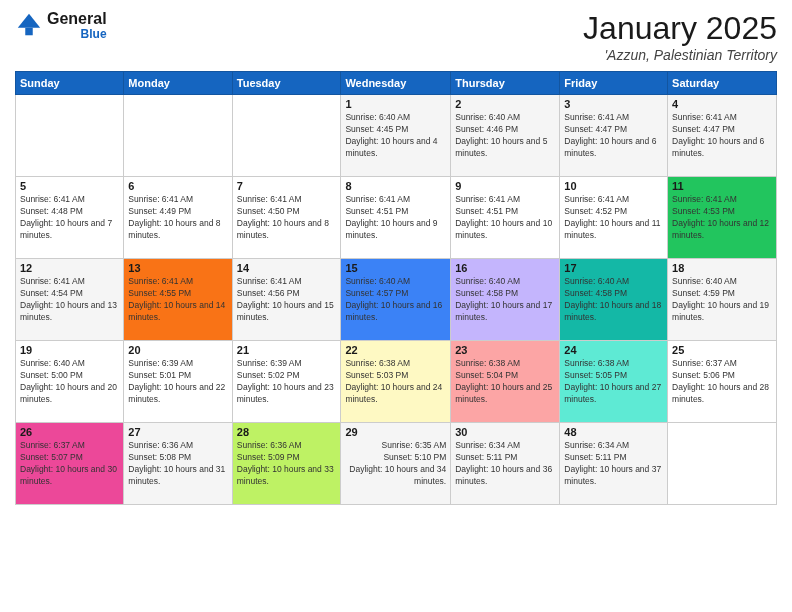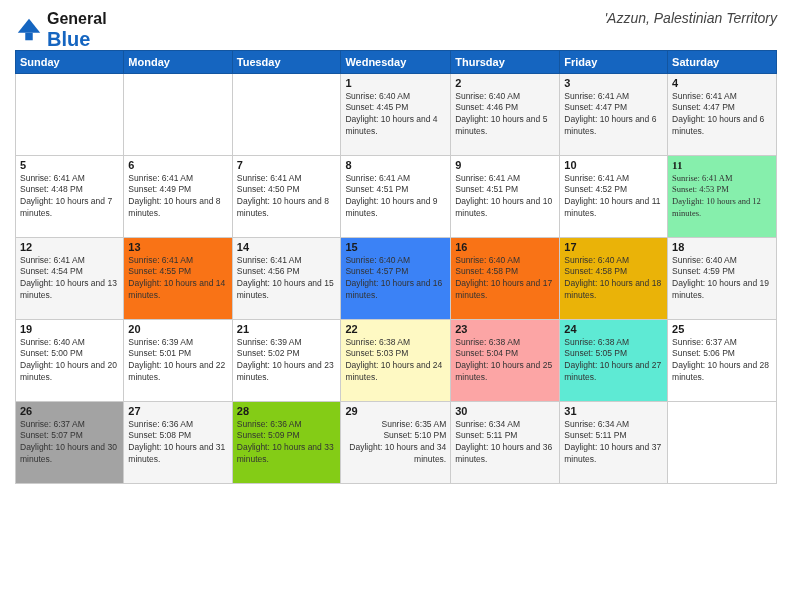--- a/index.html
+++ b/index.html
@@ -13,20 +13,21 @@
     .page {
       width: 792px;
       height: 612px;
       padding: 10px 15px;
       background: #fff;
     }
     .header {
       display: flex;
       justify-content: space-between;
       align-items: flex-start;
+      margin-bottom: 8px;
     }
     .logo {
       display: flex;
       align-items: center;
       gap: 4px;
     }
     .logo-icon {
       width: 28px;
       height: 28px;
     }
@@ -92,24 +93,25 @@
 
 <div class="page">
   <div class="header">
     <div class="logo">
       <svg class="logo-icon" viewBox="0 0 30 30">
         <polygon points="15,3 27,18 3,18" fill="#1565c0"></polygon>
         <rect x="11" y="18" width="8" height="8" fill="#1565c0"></rect>
       </svg>
       <div>
         <div style="font-size:16px;font-weight:bold;color:#1a1a1a;line-height:1.1;">General</div>
-        <div style="font-size:20px;font-weight:bold;color:#1565c0;line-height:1.1;">Blue</div>
+        <div style="font-size:12px;font-weight:bold;color:#1565c0;line-height:1.1;text-align:right;">Blue</div>
       </div>
     </div>
     <div class="title-block">
+      <div class="month-title">January 2025</div>
       <div class="location">'Azzun, Palestinian Territory</div>
     </div>
   </div>
 
   <table class="calendar">
     <thead>
       <tr>
         <th>Sunday</th>
         <th>Monday</th>
         <th>Tuesday</th>
@@ -179,21 +181,21 @@
             <div class="day-info" style="white-space: pre-line;">Sunrise: 6:41 AM
 Sunset: 4:51 PM
 Daylight: 10 hours and 10 minutes.</div>
           </td>
           <td style="background: rgb(255, 255, 255);">
             <span class="day-number">10</span>
             <div class="day-info" style="white-space: pre-line;">Sunrise: 6:41 AM
 Sunset: 4:52 PM
 Daylight: 10 hours and 11 minutes.</div>
           </td>
-          <td style="background: #86efac; font-family: Liberation Serif, serif;">
+          <td style="background: #22c55e;">
             <span class="day-number">11</span>
             <div class="day-info" style="white-space: pre-line;">Sunrise: 6:41 AM
 Sunset: 4:53 PM
 Daylight: 10 hours and 12 minutes.</div>
           </td>
         </tr>
         <tr>
           <td style="background: rgb(245, 245, 245); margin-left: 33px;">
             <span class="day-number">12</span>
             <div class="day-info" style="white-space: pre-line;">Sunrise: 6:41 AM
@@ -211,27 +213,27 @@
             <div class="day-info" style="white-space: pre-line;">Sunrise: 6:41 AM
 Sunset: 4:56 PM
 Daylight: 10 hours and 15 minutes.</div>
           </td>
           <td style="background: #3b82f6;">
             <span class="day-number">15</span>
             <div class="day-info" style="white-space: pre-line;">Sunrise: 6:40 AM
 Sunset: 4:57 PM
 Daylight: 10 hours and 16 minutes.</div>
           </td>
-          <td style="background: #f97316;">
+          <td style="background: #c4b5fd;">
             <span class="day-number">16</span>
             <div class="day-info" style="white-space: pre-line;">Sunrise: 6:40 AM
 Sunset: 4:58 PM
 Daylight: 10 hours and 17 minutes.</div>
           </td>
-          <td style="background: #eab308;">
+          <td style="background: #14b8a6;">
             <span class="day-number">17</span>
             <div class="day-info" style="white-space: pre-line;">Sunrise: 6:40 AM
 Sunset: 4:58 PM
 Daylight: 10 hours and 18 minutes.</div>
           </td>
           <td style="background: rgb(245, 245, 245);">
             <span class="day-number">18</span>
             <div class="day-info" style="white-space: pre-line;">Sunrise: 6:40 AM
 Sunset: 4:59 PM
 Daylight: 10 hours and 19 minutes.</div>
@@ -275,52 +277,52 @@
 Daylight: 10 hours and 27 minutes.</div>
           </td>
           <td style="background: rgb(255, 255, 255);">
             <span class="day-number">25</span>
             <div class="day-info" style="white-space: pre-line;">Sunrise: 6:37 AM
 Sunset: 5:06 PM
 Daylight: 10 hours and 28 minutes.</div>
           </td>
         </tr>
         <tr>
-          <td style="background: #a3a3a3;">
+          <td style="background: #ec4899;">
             <span class="day-number">26</span>
             <div class="day-info" style="white-space: pre-line;">Sunrise: 6:37 AM
 Sunset: 5:07 PM
 Daylight: 10 hours and 30 minutes.</div>
           </td>
           <td style="background: rgb(245, 245, 245);">
             <span class="day-number">27</span>
             <div class="day-info" style="white-space: pre-line;">Sunrise: 6:36 AM
 Sunset: 5:08 PM
 Daylight: 10 hours and 31 minutes.</div>
           </td>
-          <td style="background: #84cc16;">
+          <td style="background: #bef264;">
             <span class="day-number">28</span>
             <div class="day-info" style="white-space: pre-line;">Sunrise: 6:36 AM
 Sunset: 5:09 PM
 Daylight: 10 hours and 33 minutes.</div>
           </td>
           <td style="background: rgb(245, 245, 245);">
             <span class="day-number">29</span>
             <div class="day-info" style="white-space: pre-line; text-align: right;">Sunrise: 6:35 AM
 Sunset: 5:10 PM
 Daylight: 10 hours and 34 minutes.</div>
           </td>
           <td style="background: rgb(245, 245, 245);">
             <span class="day-number">30</span>
             <div class="day-info" style="white-space: pre-line;">Sunrise: 6:34 AM
 Sunset: 5:11 PM
 Daylight: 10 hours and 36 minutes.</div>
           </td>
           <td style="background: rgb(245, 245, 245);">
-            <span class="day-number">31</span>
+            <span class="day-number">48</span>
             <div class="day-info" style="white-space: pre-line;">Sunrise: 6:34 AM
 Sunset: 5:11 PM
 Daylight: 10 hours and 37 minutes.</div>
           </td>
           <td class="empty-cell" style="background: rgb(255, 255, 255);"></td>
         </tr>
       </tbody>
   </table>
 </div>
 

